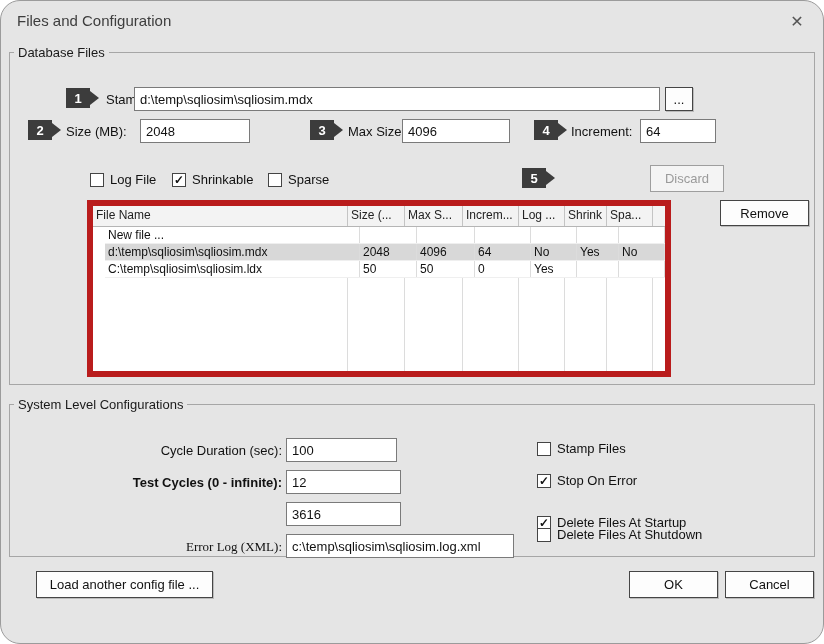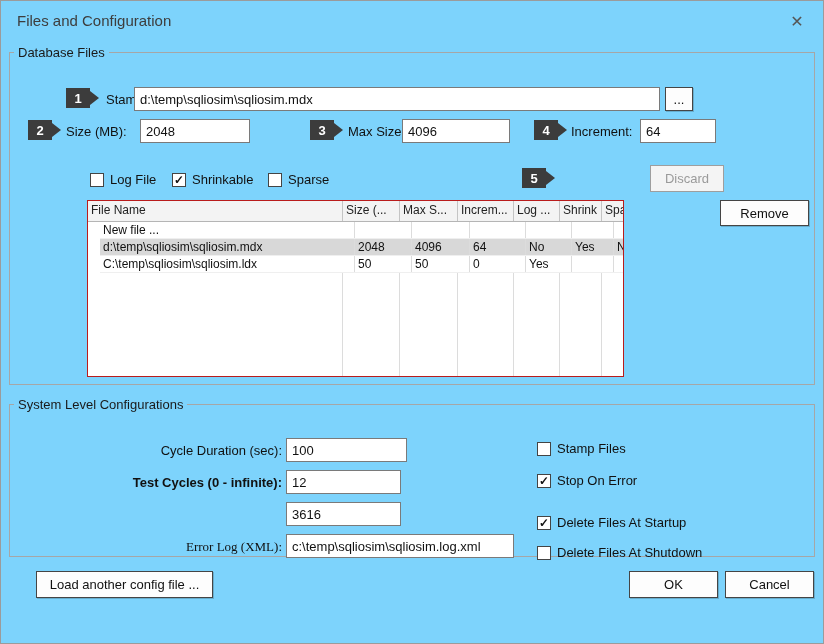--- a/index.html
+++ b/index.html
@@ -1,19 +1,19 @@
 <!DOCTYPE html>
 <html><head>
 <meta charset="utf-8">
 <style>
   * { box-sizing: border-box; margin: 0; padding: 0; }
   html,body { width:824px; height:644px; background:#ffffff; font-family:"Liberation Sans", sans-serif; }
   .dialog {
-    position:relative; width:824px; height:644px; background:#7dd3fc;
-    border:1px solid #9b9b9b; border-radius:0; overflow:hidden;
+    position:relative; width:824px; height:644px; background:#e5e5e5;
+    border:1px solid #9b9b9b; border-radius:20px; overflow:hidden;
   }
   
   .titlebar { position:absolute; left:0; top:0; width:100%; height:40px; }
   .title { position:absolute; left:16px; top:11px; font-size:15px; color:#3d3d3d; }
   .close-btn { position:absolute; right:14px; top:8px; width:24px; height:24px;
     display:flex; align-items:center; justify-content:center; font-size:16px; color:#555; cursor:default; }
   
   fieldset { position:absolute; border:1px solid #a6a6a6; background:transparent; }
   legend { font-size:13px; color:#1a1a1a; padding:0 4px; margin-left:4px; }
   #fs-db { left:8px; top:44px; width:806px; height:340px; }
@@ -32,22 +32,22 @@
   .btn { position:absolute; background:#fdfdfd; border:1px solid #454545; font-size:13px;
     color:#111; display:flex; align-items:center; justify-content:center;
     box-shadow:1px 1px 0 rgba(0,0,0,0.18); cursor:default; }
   .btn.disabled { color:#9a9a9a; border-color:#9e9e9e; background:#f4f4f4; box-shadow:none; }
   
   .cb { position:absolute; display:flex; align-items:center; gap:6px; font-size:13px; color:#111; }
   .box { width:14px; height:14px; border:1px solid #444; background:#fff; flex:0 0 auto;
     display:flex; align-items:center; justify-content:center; }
   .box.checked::after { content:"✓"; font-size:12px; font-weight:bold; color:#111; line-height:1; }
   
-  .tbl { position:absolute; left:77px; top:140px; width:537px; height:177px;
-    border:1px solid #b91c1c; background:#fff; overflow:hidden; }
+  .tbl { position:absolute; left:77px; top:140px; width:584px; height:177px;
+    border:6px solid #b91c1c; background:#fff; overflow:hidden; }
   .trow { display:grid; grid-template-columns:255px 57px 58px 56px 46px 42px 46px 1fr; height:17px; }
   .trow.thead { height:21px; background:#f3f3f3; border-bottom:1px solid #b5b5b5; }
   .th { border-right:1px solid #c4c4c4; padding:2px 3px; font-size:12px; color:#222;
     overflow:hidden; white-space:nowrap; }
   .th:last-child { border-right:none; }
   .td { border-right:1px solid #dcdcdc; padding:1px 3px; font-size:12px; color:#111;
     overflow:hidden; white-space:nowrap; }
   .td:last-child { border-right:none; }
   .trow.data { border-bottom:1px solid #efefef;margin-left:12px; }
   .trow.selected { background:#d8d8d8; }
@@ -214,21 +214,21 @@
         </div>
     </div>
 
     <div class="btn" style="left:710px; top:140px; width:89px; height:26px;">Remove</div>
   </fieldset>
 
   <fieldset id="fs-sys">
     <legend>System Level Configurations</legend>
 
     <div class="sys-label" style="left:4px; top:31px;">Cycle Duration (sec):</div>
-    <input class="txt" style="left: 276px; top: 26px; width: 121px;" value="100">
+    <input class="txt" style="left: 276px; top: 26px; width: 111px;" value="100">
 
     <div class="sys-label" style="left:4px; top:63px;font-weight:bold;">Test Cycles (0 - infinite):</div>
     <input class="txt" style="left: 276px; top: 58px; width: 115px;" value="12">
 
     <input class="txt" style="left: 276px; top: 90px; width: 115px;" value="3616">
 
     <div class="sys-label" style="left:4px; top:127px;font-family:Liberation Serif, serif;">Error Log (XML):</div>
     <input class="txt" style="left: 276px; top: 122px; width: 228px;" value="c:\temp\sqliosim\sqliosim.log.xml">
 
     <div class="cb" style="left:527px; top:29px;">
@@ -236,21 +236,21 @@
       <span>Stamp Files</span>
     </div>
     <div class="cb" style="left:527px; top:61px;">
       <span class="box checked"></span>
       <span>Stop On Error</span>
     </div>
     <div class="cb" style="left:527px; top:103px;align-items:center;">
       <span class="box checked"></span>
       <span>Delete Files At Startup</span>
     </div>
-    <div class="cb" style="left:527px; top:133px;">
+    <div class="cb" style="left:527px; top:115px;">
       <span class="box"></span>
       <span>Delete Files At Shutdown</span>
     </div>
   </fieldset>
 
   <div class="btn" style="left:35px; top:570px; width:177px; height:27px;">Load another config file ...</div>
   <div class="btn" style="left:628px; top:570px; width:89px; height:27px;">OK</div>
   <div class="btn" style="left:724px; top:570px; width:89px; height:27px;">Cancel</div>
 
 </div>

